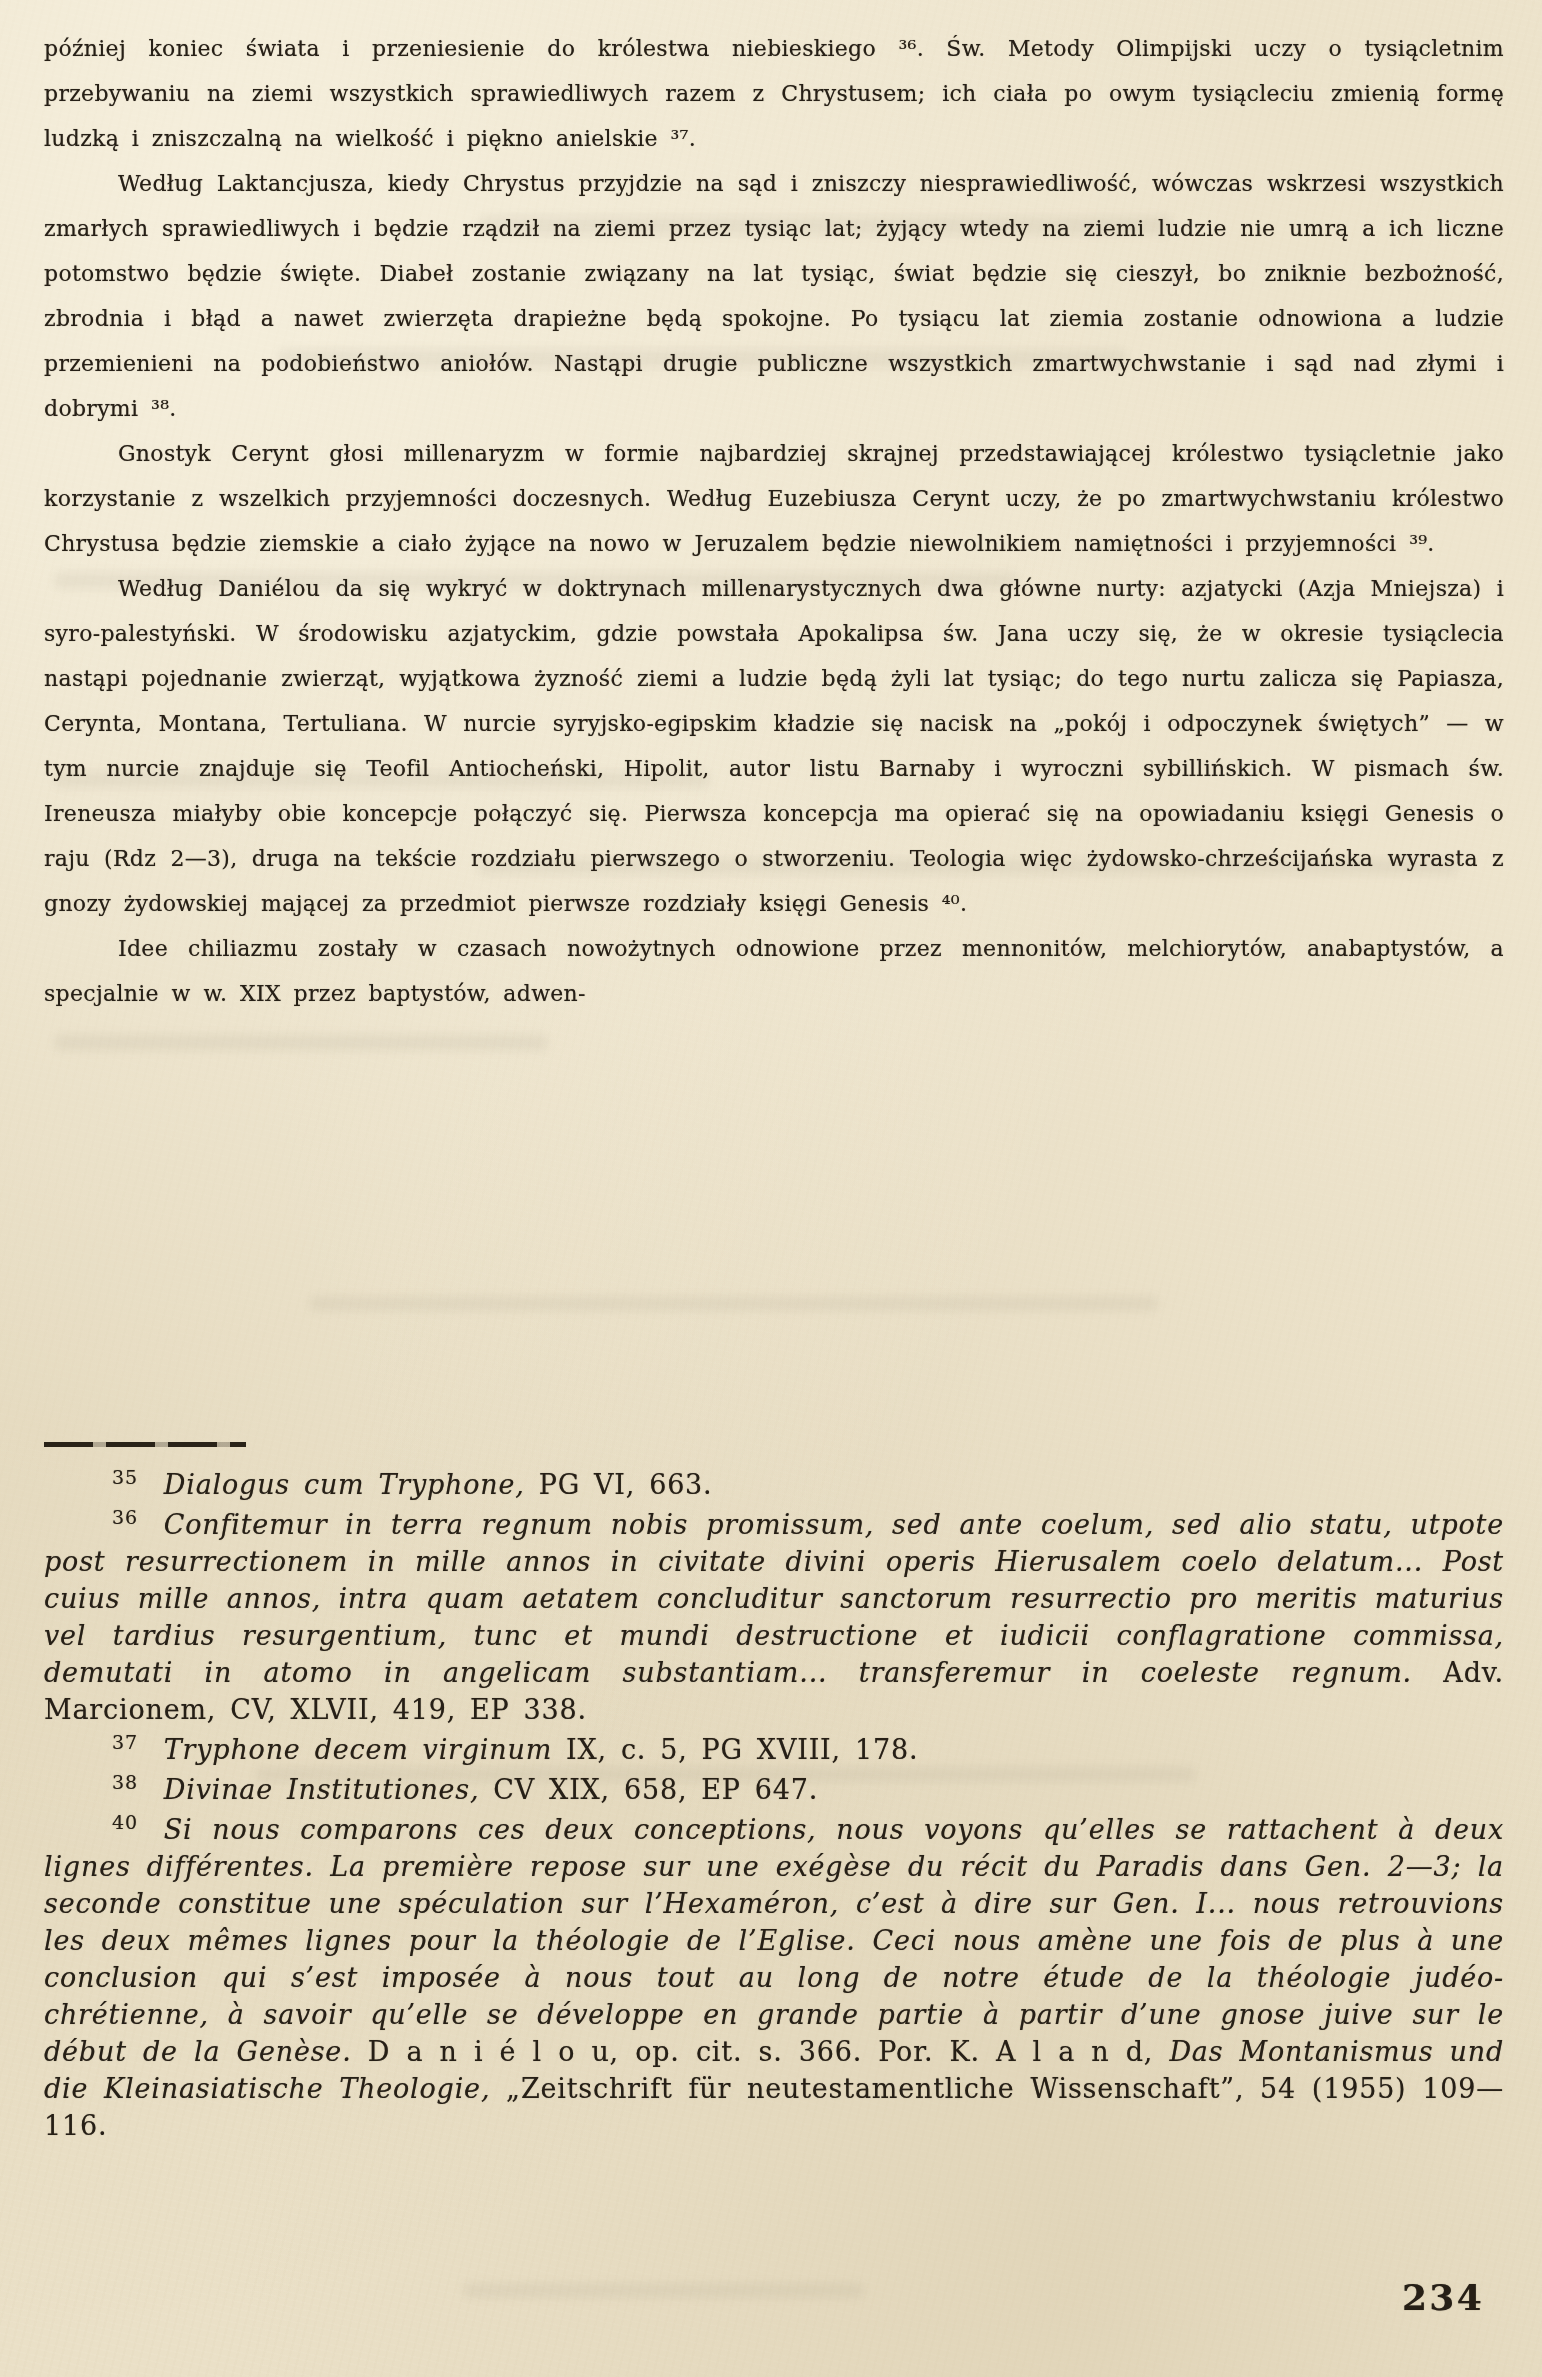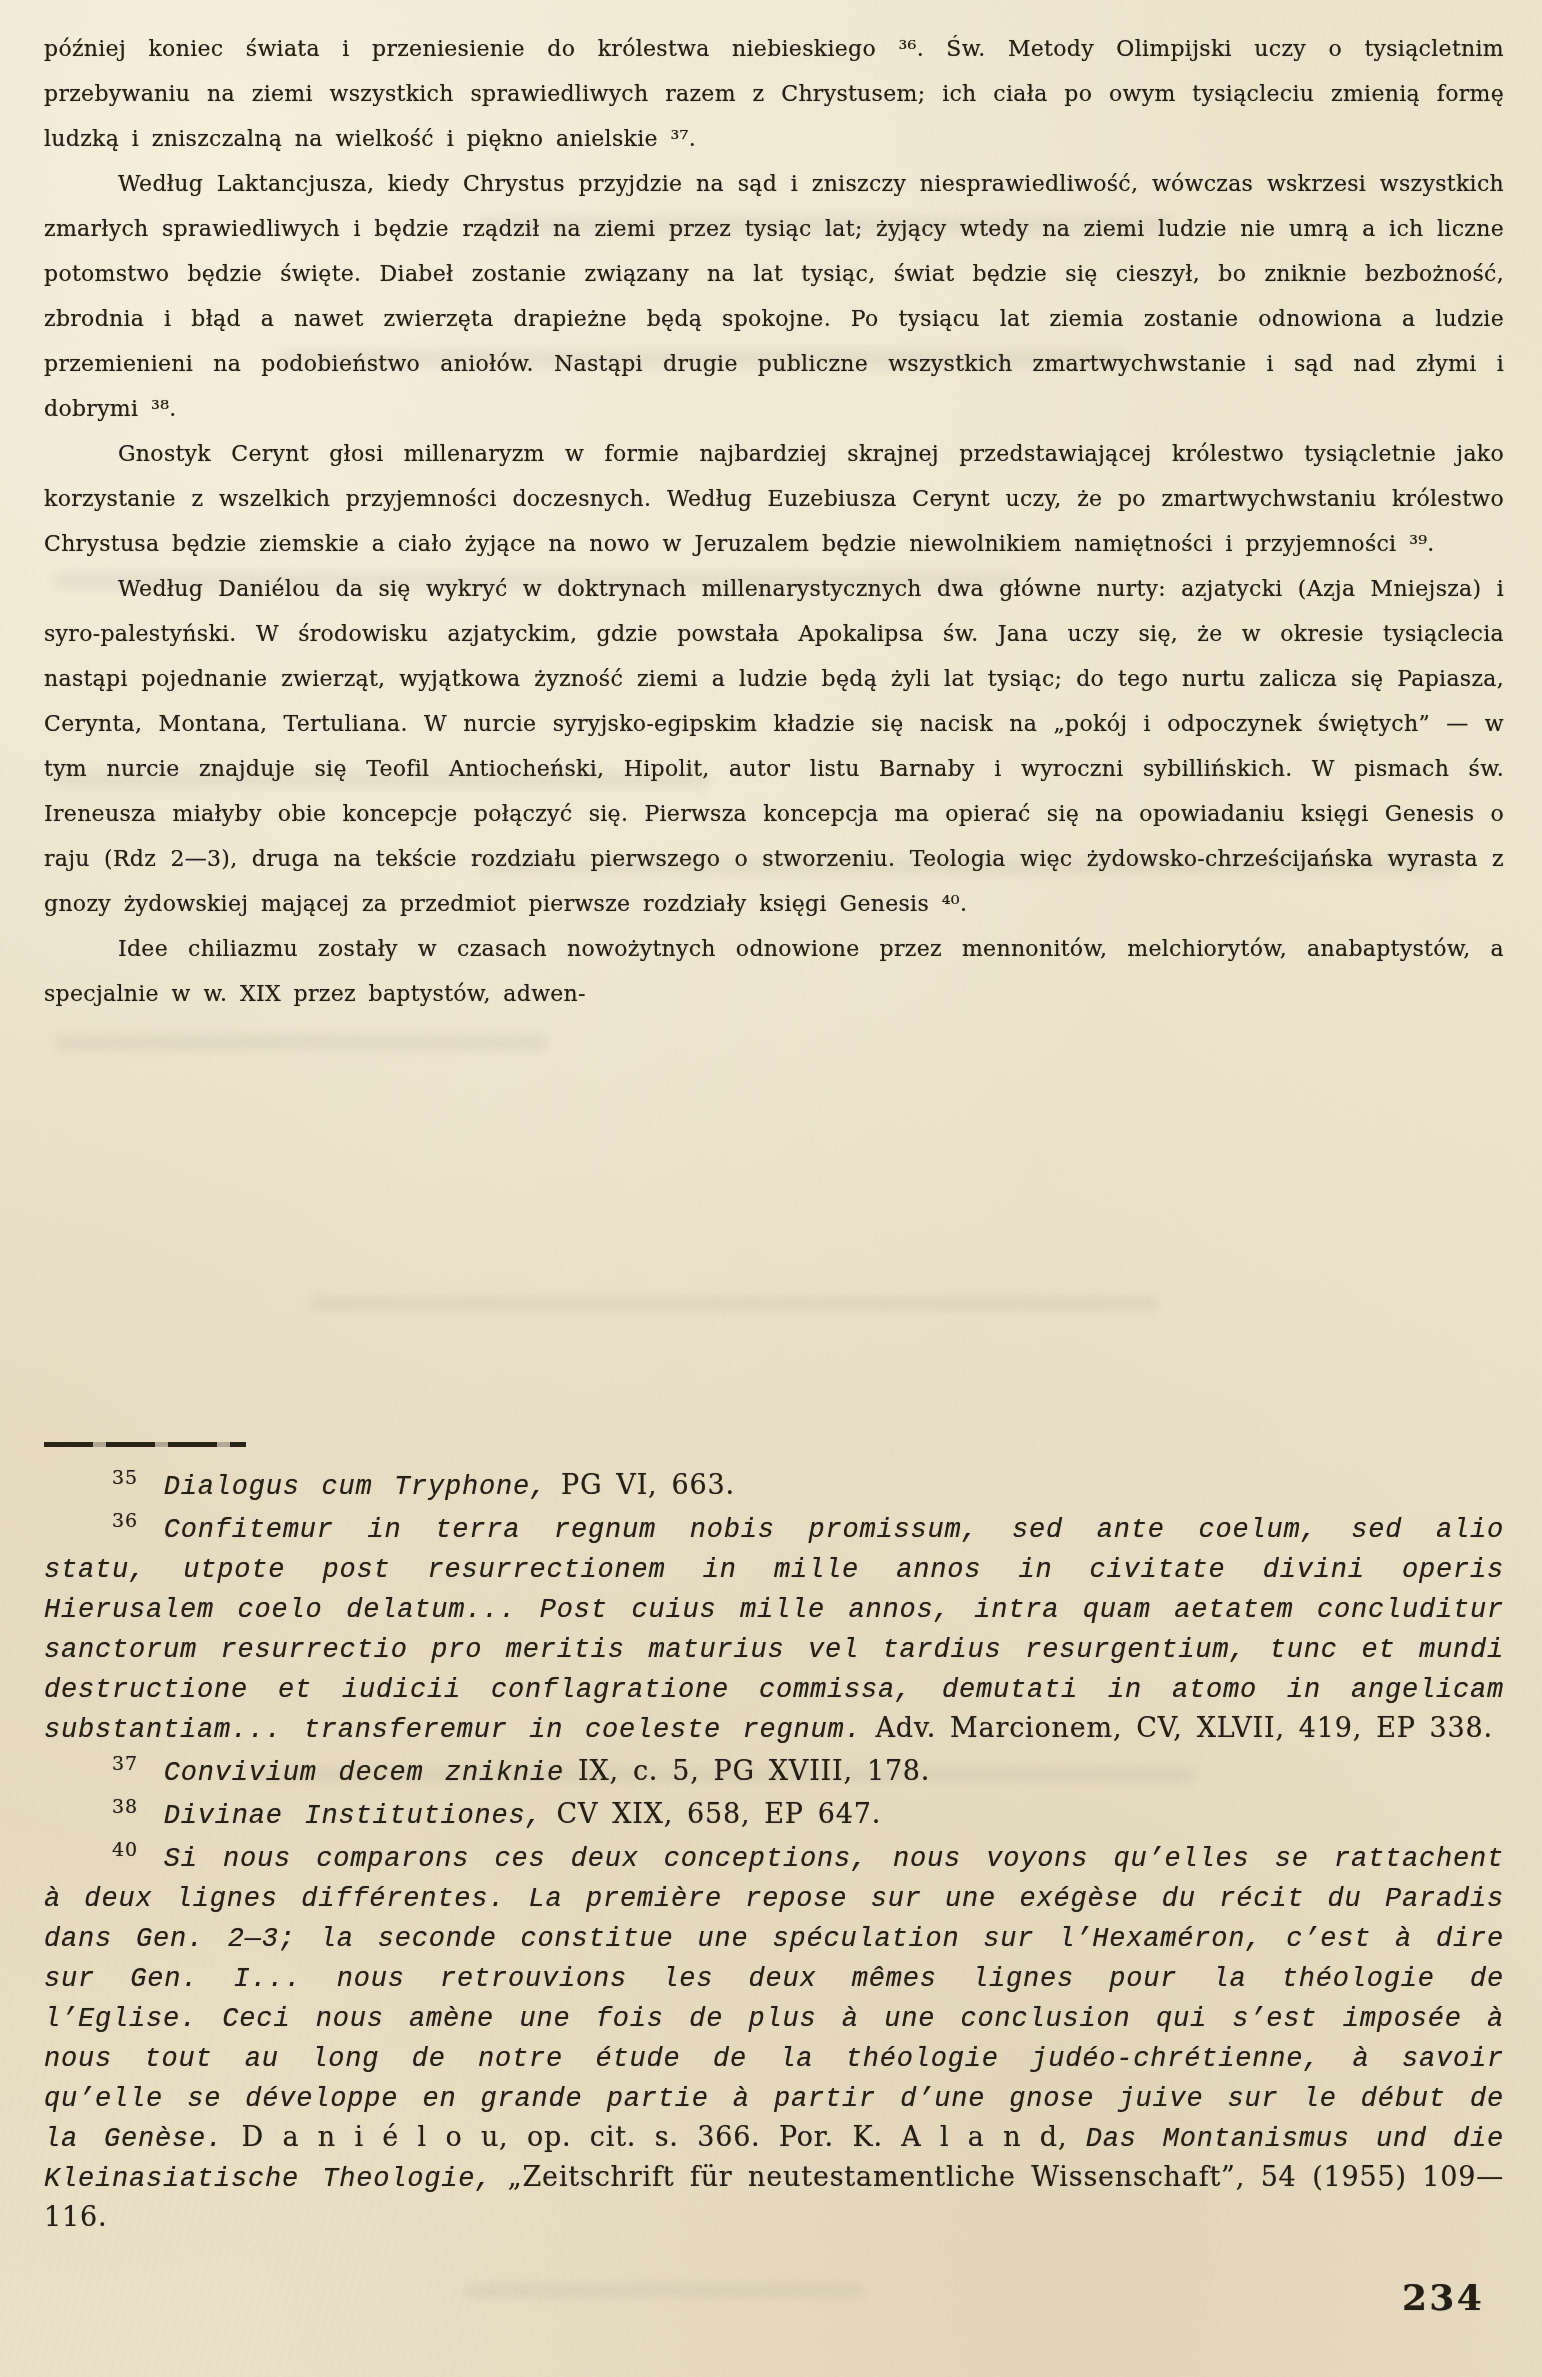--- a/index.html
+++ b/index.html
@@ -47,21 +47,21 @@
   .fn{
     margin:0 0 3.1px 0;
     font-size:27px;
     line-height:37px;
     text-align:justify;
     letter-spacing:0.8px;
     word-spacing:4.6px;
     text-indent:68px;
     text-shadow:0 0 0.8px rgba(38,31,22,0.55);
   }
-  .fn .it{font-style:italic;font-family:Liberation Mono, monospace;}
+  .fn .it{font-style:italic;}
   .fn-num{
     font-size:19px;
     vertical-align:super;
     line-height:0;
     padding-right:26px;
     font-style:normal;
     letter-spacing:0.8px;
     margin-top:22px;
   }
   .page-number{
@@ -97,21 +97,21 @@
   </main>
 
   <div class="fn-separator"></div>
 
   <section class="footnotes">
 
     <p class="fn"><sup class="fn-num">35</sup><span class="it">Dialogus cum Tryphone,</span><span> PG VI, 663.</span></p>
 
     <p class="fn"><sup class="fn-num">36</sup><span class="it">Confitemur in terra regnum nobis promissum, sed ante coelum, sed alio statu, utpote post resurrectionem in mille annos in civitate divini operis Hierusalem coelo delatum... Post cuius mille annos, intra quam aetatem concluditur sanctorum resurrectio pro meritis maturius vel tardius resurgentium, tunc et mundi destructione et iudicii conflagratione commissa, demutati in atomo in angelicam substantiam... transferemur in coeleste regnum.</span><span> Adv. Marcionem, CV, XLVII, 419, EP 338.</span></p>
 
-    <p class="fn"><sup class="fn-num">37</sup><span class="it">Convivium decem zniknie</span><span> IX, c. 5, PG XVIII, 178.</span></p>
+    <p class="fn"><sup class="fn-num">37</sup><span class="it">Tryphone decem virginum</span><span> IX, c. 5, PG XVIII, 178.</span></p>
 
     <p class="fn"><sup class="fn-num">38</sup><span class="it">Divinae Institutiones,</span><span> CV XIX, 658, EP 647.</span></p>
 
 
     <p class="fn"><sup class="fn-num">40</sup><span class="it">Si nous comparons ces deux conceptions, nous voyons qu’elles se rattachent à deux lignes différentes. La première repose sur une exégèse du récit du Paradis dans Gen. 2—3; la seconde constitue une spéculation sur l’Hexaméron, c’est à dire sur Gen. I... nous retrouvions les deux mêmes lignes pour la théologie de l’Eglise. Ceci nous amène une fois de plus à une conclusion qui s’est imposée à nous tout au long de notre étude de la théologie judéo-chrétienne, à savoir qu’elle se développe en grande partie à partir d’une gnose juive sur le début de la Genèse.</span><span> D a n i é l o u, op. cit. s. 366. Por. K. A l a n d, </span><span class="it">Das Montanismus und die Kleinasiatische Theologie,</span><span> „Zeitschrift für neutestamentliche Wissenschaft”, 54 (1955) 109—116.</span></p>
 
   </section>
 
   <div class="page-number">234</div>
 

